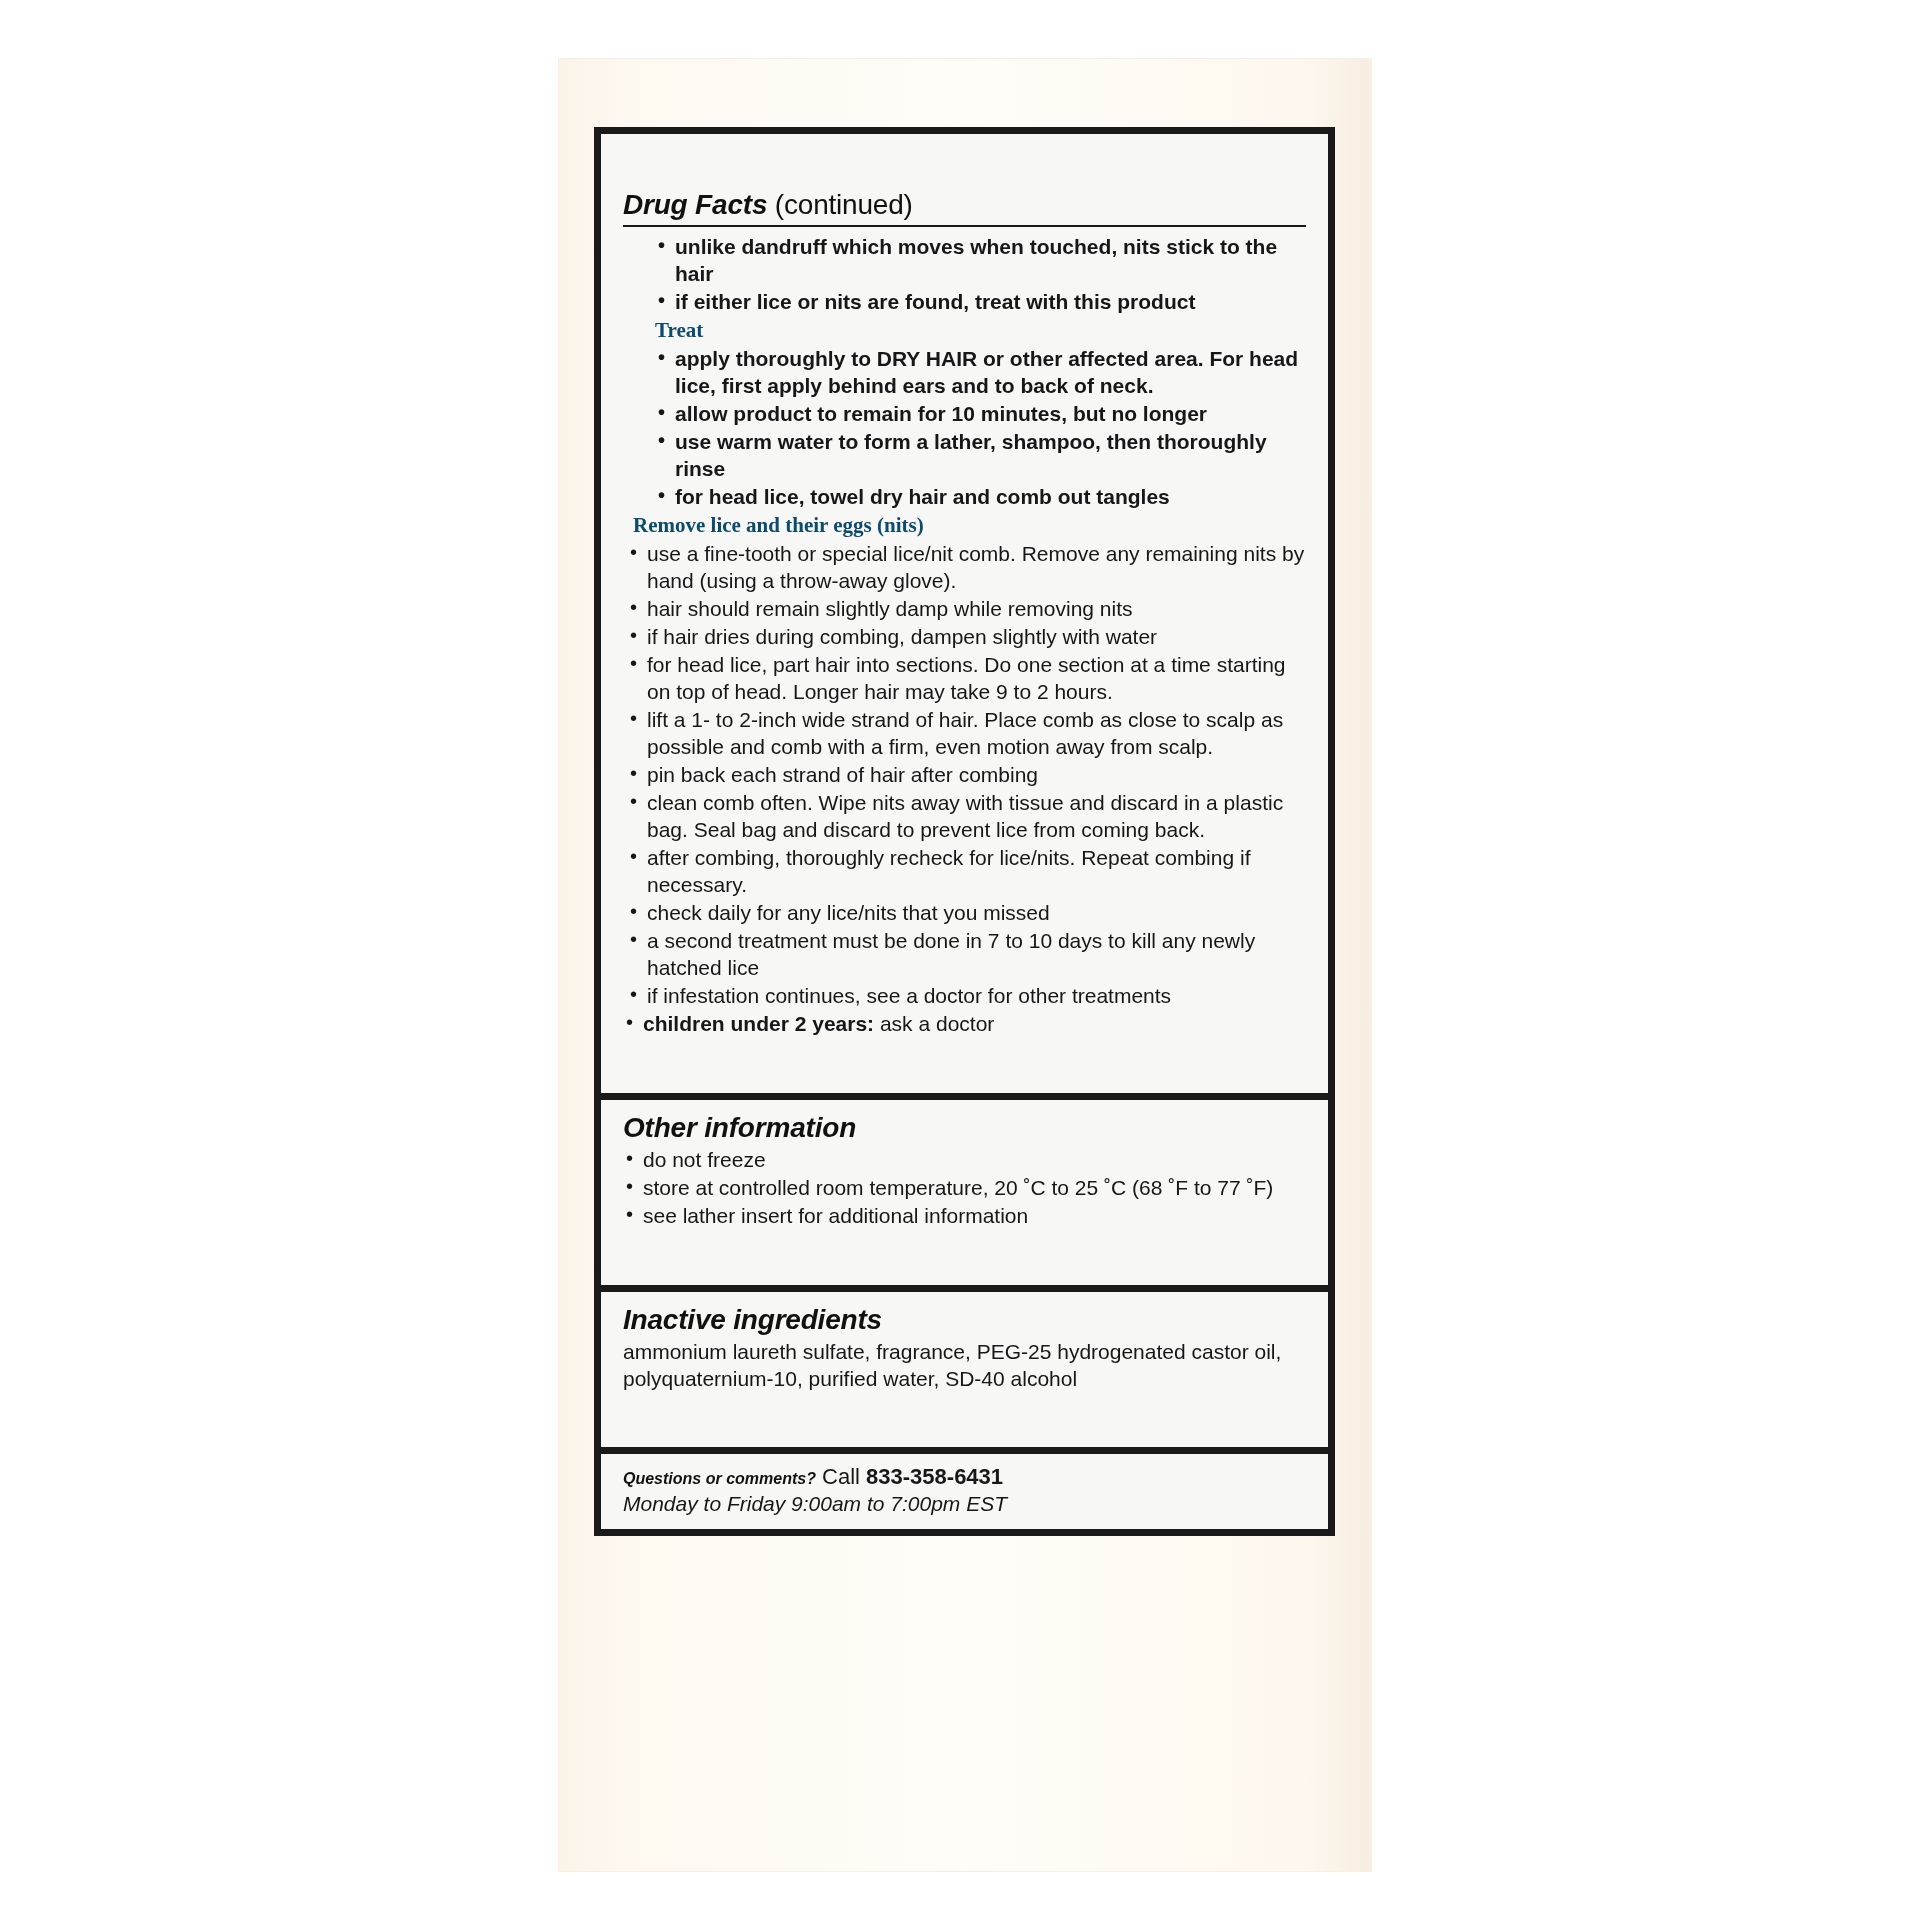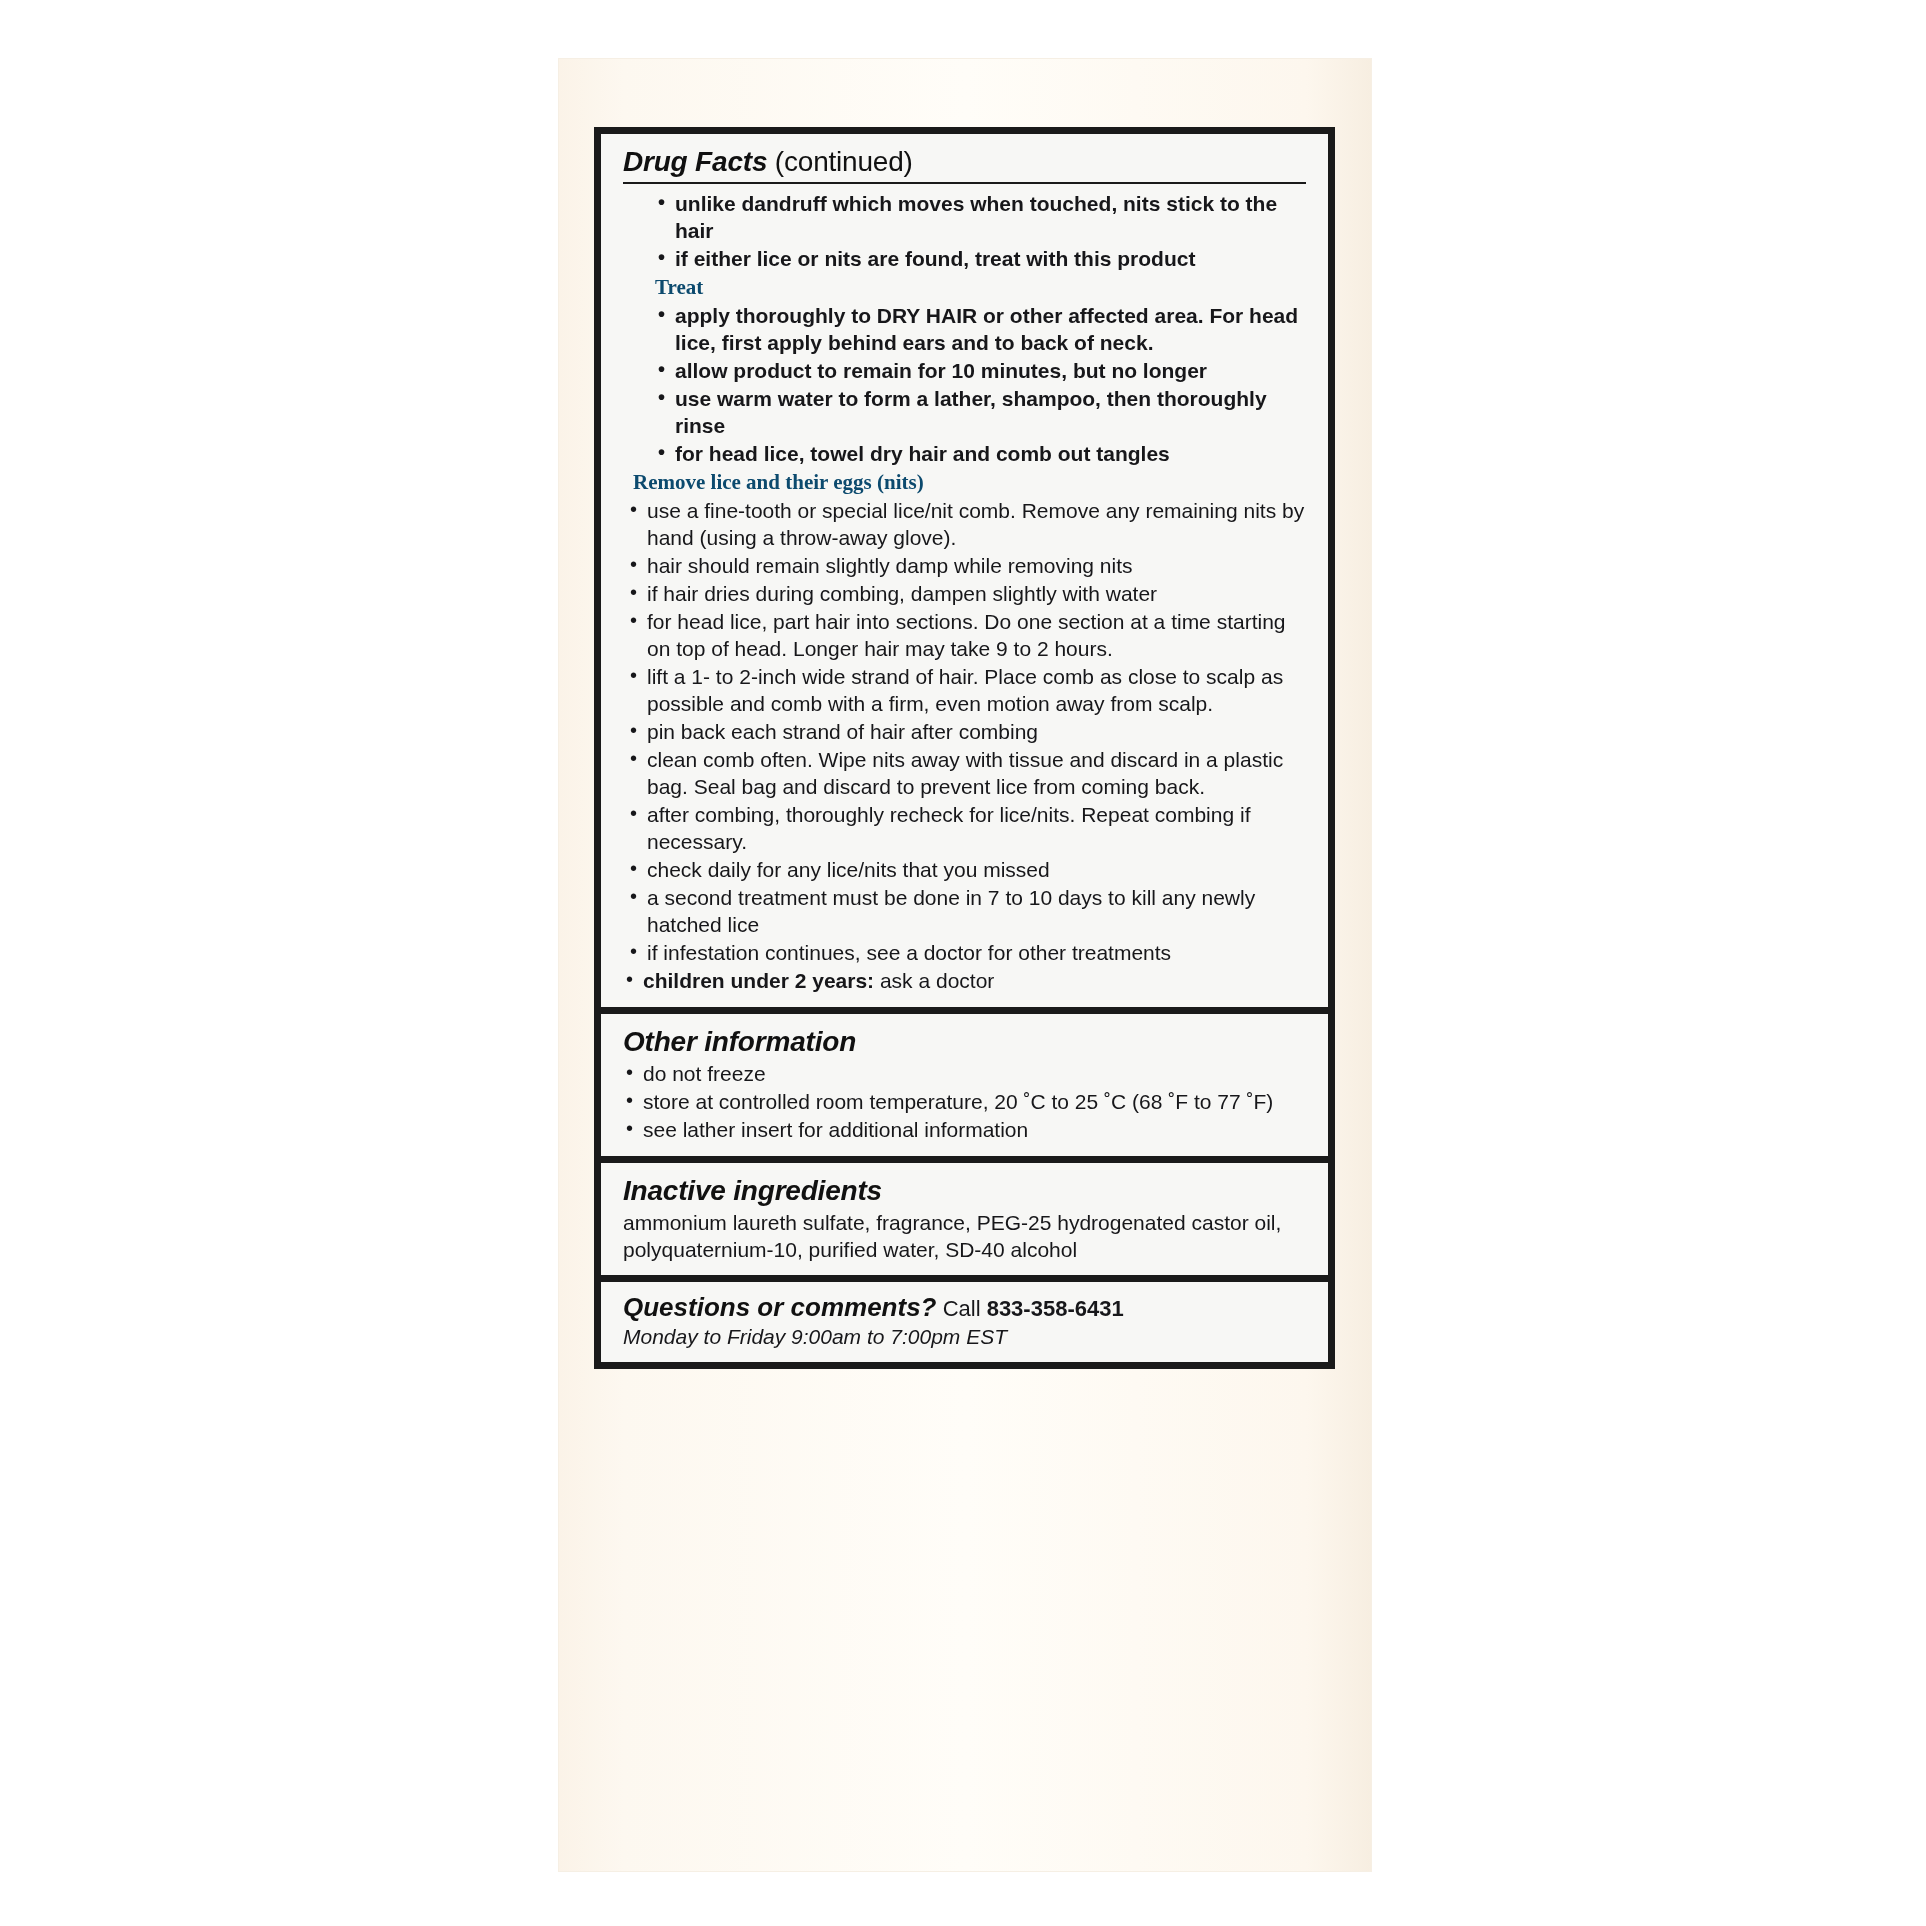--- a/index.html
+++ b/index.html
@@ -44,20 +44,21 @@
     top: 127px;
     width: 741px;
     background: #f7f7f5;
     border: 7px solid #1a1a1a;
     box-sizing: border-box;
     padding: 0;
   }
   .section {
     padding: 10px 22px 12px 22px;
     box-sizing: border-box;
+    margin-top: 43px;
   }
   .section + .section {
     border-top: 7px solid #1a1a1a;
   }
   .sec-title {
     font-style: italic;
     font-weight: bold;
     font-size: 28px;
     color: #111;
     letter-spacing: -0.2px;
@@ -118,21 +119,21 @@
   }
   .plain-text {
     font-size: 21px;
     line-height: 27px;
     color: #17171a;
     margin: 2px 0 0 0;
   }
   .q-title {
     font-style: italic;
     font-weight: bold;
-    font-size: 26px;
+    font-size: 16px;
     color: #111;
     display: inline;
   }
   .q-call {
     font-style: normal;
     font-weight: normal;
     font-size: 22px;
     color: #17171a;
     display: inline;
   }

